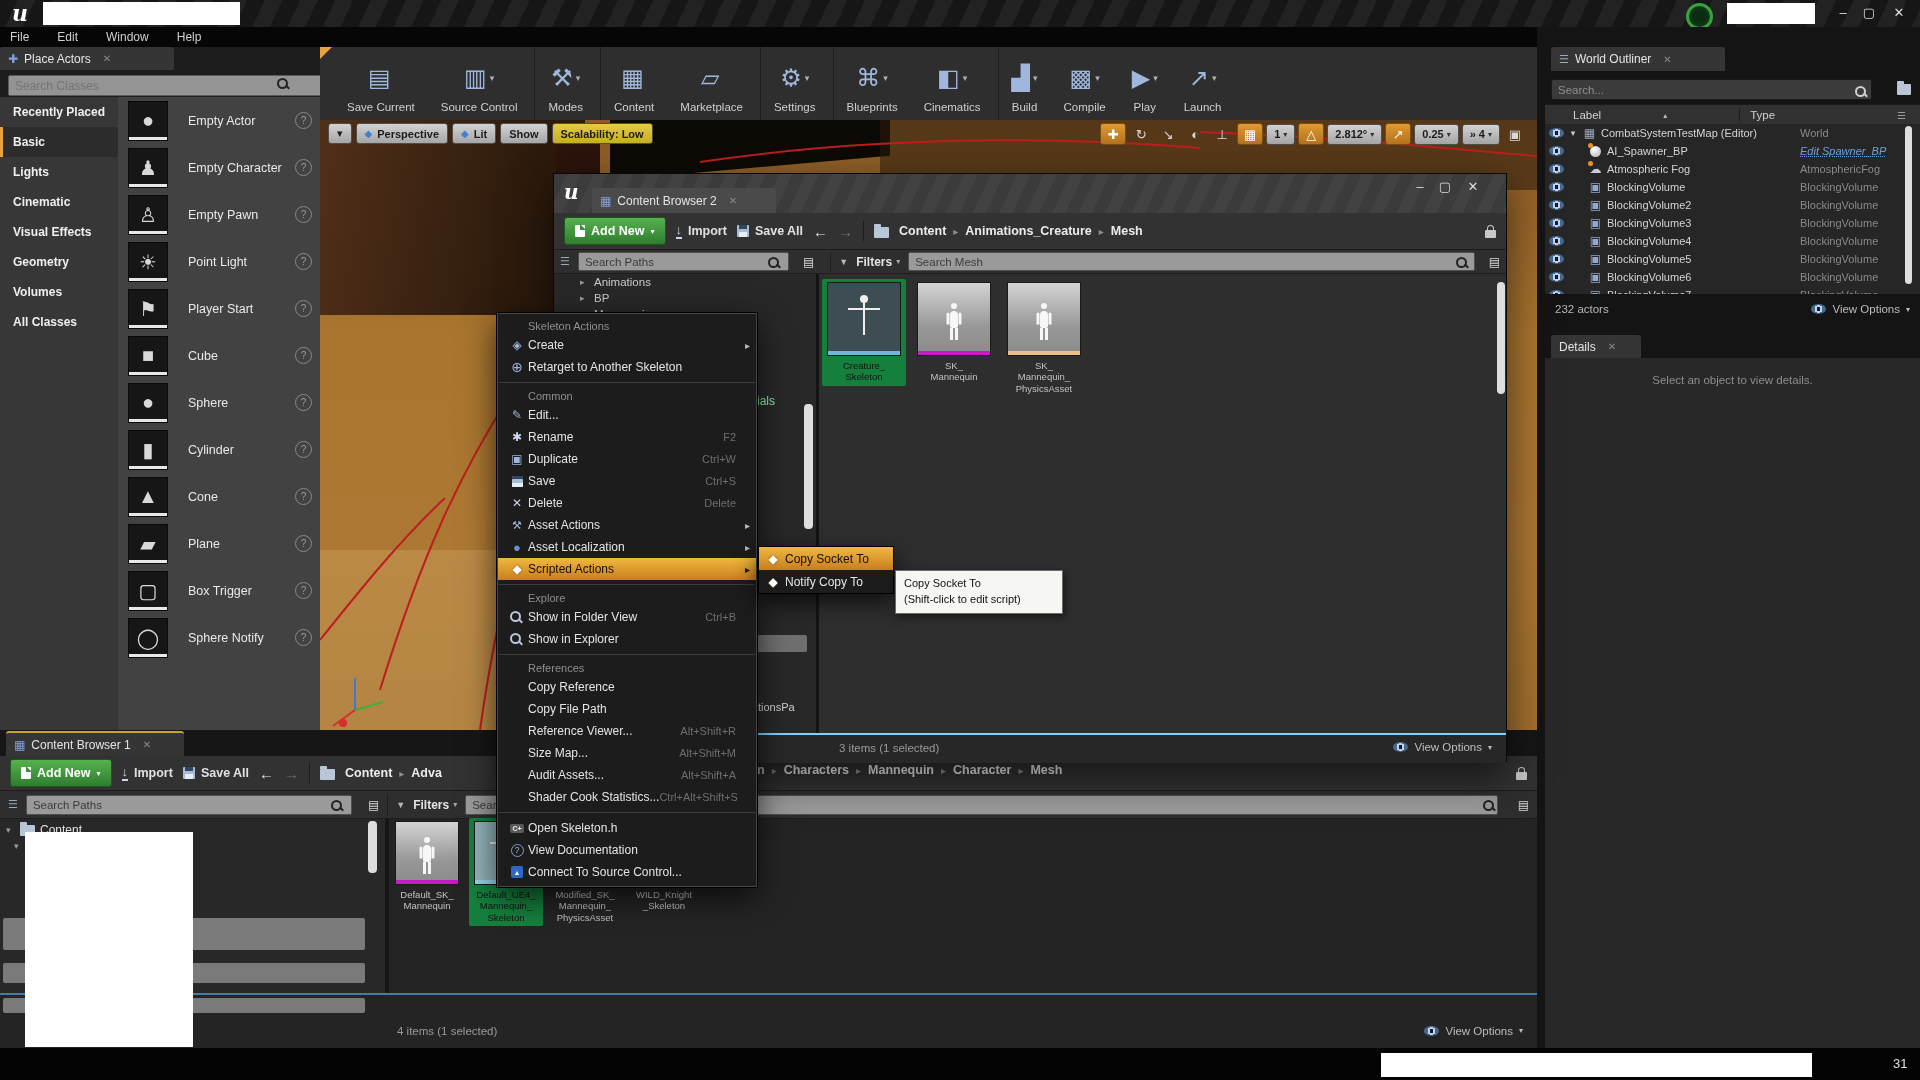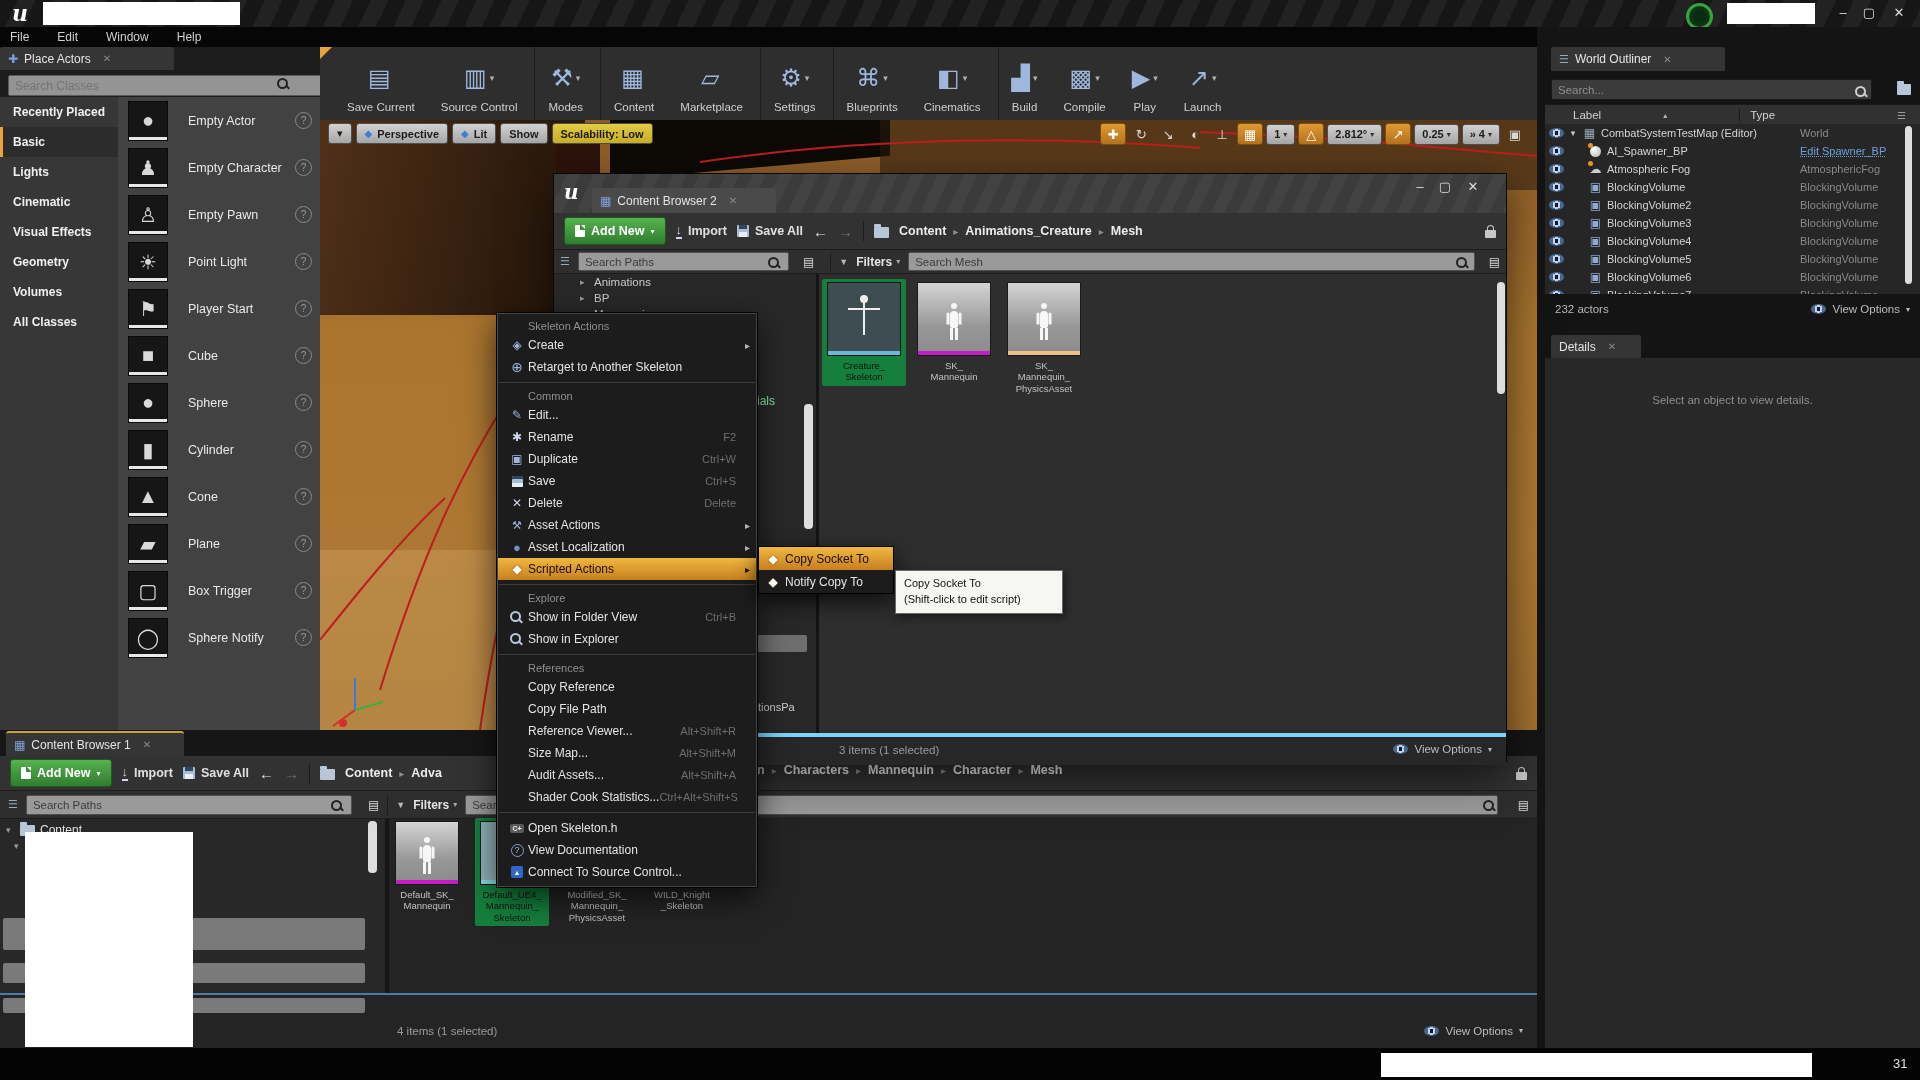--- a/index.html
+++ b/index.html
@@ -138,21 +138,21 @@
   .cb2-logo{left:10px;top:6px;color:#fff;font-family:"DejaVu Serif",serif;font-size:20px;font-weight:bold;font-style:italic;}
   .cb2-tab{left:38px;top:14px;width:168px;height:25px;}
   .cb2-toolbar{left:0;top:39px;width:100%;height:37px;padding:0 10px;box-sizing:border-box;}
   .cb2-subbar{left:0;top:76px;width:100%;height:24px;background:#2e2e2e;border-bottom:1px solid #1d1d1d;
     display:flex;align-items:center;gap:8px;padding:0 6px;box-sizing:border-box;}
   .cb2-left{left:0;top:100px;width:262px;height:459px;background:#282828;}
   .cb2-split{left:262px;top:100px;width:3px;height:459px;background:#141414;}
   .cb2-right{left:265px;top:100px;width:687px;height:459px;background:#2e2e2e;}
   .tree-row{display:flex;align-items:center;gap:5px;height:16px;padding-left:26px;color:#c9c9c9;font-size:11.5px;}
   .tree-caret{color:#9a9a9a;font-size:9px;width:9px;}
-  .cb2-footer{left:0;top:559px;width:100%;height:28px;background:#272727;border-top:4px solid #7dd3fc;}
+  .cb2-footer{left:0;top:559px;width:100%;height:28px;background:#272727;border-top:2px solid #7dd3fc;}
   .scroll-thumb{background:#dedede;border-radius:4px;}
   
   .cmenu{left:497px;top:313px;width:258px;background:#1d1c1c;border:1px solid #464646;outline:1px solid #000;
     box-shadow:0 10px 30px rgba(0,0,0,.7);z-index:40;padding:3px 0;}
   .cm-row{display:flex;align-items:center;}
   .cm-row.header{height:17px;color:#8f8f8f;font-size:11px;padding:0 8px;}
   .cm-row.item{height:22px;padding:0 6px 0 8px;color:#e4e4e4;font-size:12px;}
   .cm-row.sep{height:1px;background:#3d3d3d;margin:4px 1px;}
   .cm-row.hl{background:linear-gradient(#f0b840,#c87f1e);color:#1a0e00;}
   .cm-row.hl .cm-shortcut{color:#4a3000;}
@@ -202,36 +202,36 @@
   .wo-ic{width:15px;height:13px;display:inline-flex;align-items:center;justify-content:center;flex:none;position:relative;}
   .wo-ic.map::before{content:"▦";color:#9aa8b8;font-size:12px;}
   .wo-ic.sphere::before{content:"";width:11px;height:11px;border-radius:50%;
     background:radial-gradient(circle at 35% 30%,#fff,#b0b0b0);}
   .wo-ic.sphere::after,.wo-ic.fog::after{content:"";position:absolute;left:0;top:-2px;width:5px;height:5px;
     border-radius:50%;background:#e8932a;}
   .wo-ic.fog::before{content:"☁";color:#c8ccd4;font-size:12px;}
   .wo-ic.volume::before{content:"▣";color:#8fa8d0;font-size:12px;}
   .wo-label{color:#d4d4d4;font-size:11px;flex:1;white-space:nowrap;overflow:hidden;}
   .wo-type{width:120px;flex:none;color:#8a8a8a;font-size:11px;white-space:nowrap;overflow:hidden;}
-  .wo-type.link{color:#6fa0dc;text-decoration:underline dotted;}
+  .wo-type.link{color:#6fa0dc;text-decoration:underline dotted;font-style:italic;}
   .wo-footer{left:1545px;top:296px;width:375px;height:26px;display:flex;align-items:center;justify-content:space-between;
     padding:0 10px;box-sizing:border-box;}
   .details-body{left:1545px;top:358px;width:375px;height:690px;background:#282828;}
   .details-tab{left:1551px;top:335px;width:74px;height:23px;}
-  .details-empty{color:#8d8d8d;font-size:11.5px;text-align:center;margin-top:36px;}
+  .details-empty{color:#8d8d8d;font-size:11.5px;text-align:center;margin-top:16px;}
   
   .cb1{left:0;top:730px;width:1537px;height:318px;background:#242424;}
   .cb1-tabrow{left:0;top:0;width:100%;height:26px;background:#161616;}
   .cb1-tab{left:6px;top:1px;width:178px;height:25px;border-top:2px solid #c9a13a;box-sizing:border-box;}
   .cb1-toolbar{left:0;top:26px;width:100%;height:35px;padding:0 10px;box-sizing:border-box;}
   .cb1-searchrow{left:0;top:61px;width:100%;height:28px;background:#2e2e2e;border-bottom:1px solid #1d1d1d;
     display:flex;align-items:center;gap:8px;padding:0 8px;box-sizing:border-box;}
   .cb1-sources{left:0;top:89px;width:385px;height:174px;background:#282828;}
   .cb1-split{left:385px;top:89px;width:4px;height:174px;background:#161616;}
-  .cb1-assets{left:390px;top:88px;width:900px;height:150px;display:flex;gap:11px;align-items:flex-start;}
+  .cb1-assets{left:390px;top:88px;width:900px;height:150px;display:flex;gap:5px;align-items:flex-start;}
   .blue-line{left:0;top:263px;width:1537px;height:2px;background:#4a7aa8;}
   .gray-bar{background:#7a7a7a;border-radius:2px;}
   .cb1-status{left:0;top:283px;width:1537px;height:35px;display:flex;align-items:center;justify-content:space-between;
     padding:0 14px 0 397px;box-sizing:border-box;}
   
   .bottom-strip{left:0;top:1048px;width:1920px;height:32px;background:#040404;z-index:25;}
   .tab-icon-grid{color:#7f9fd8;font-size:12px;}
 </style>
 </head>
 <body>

